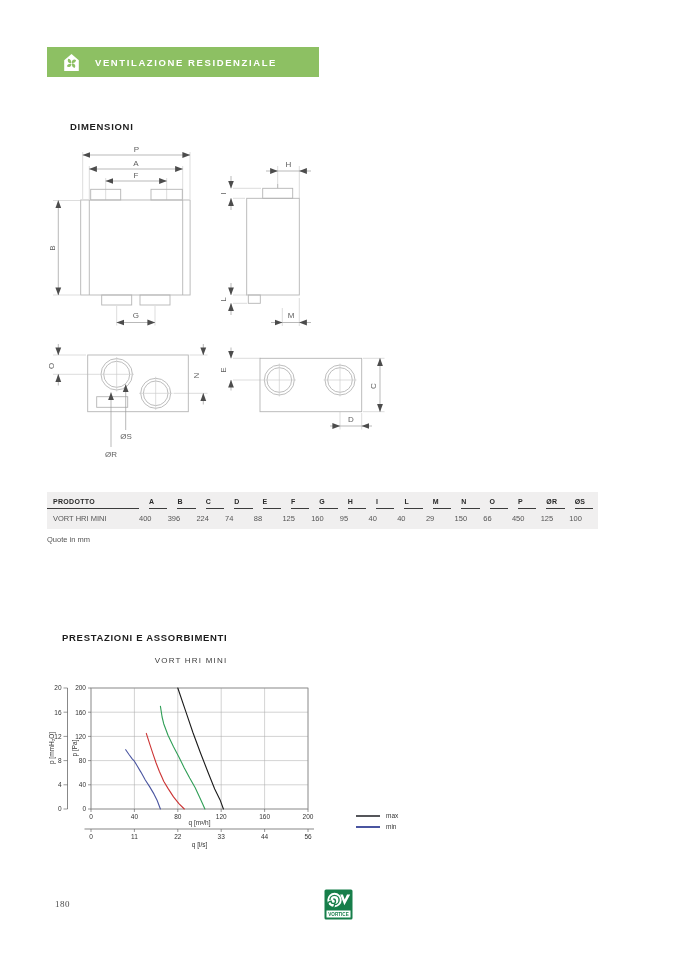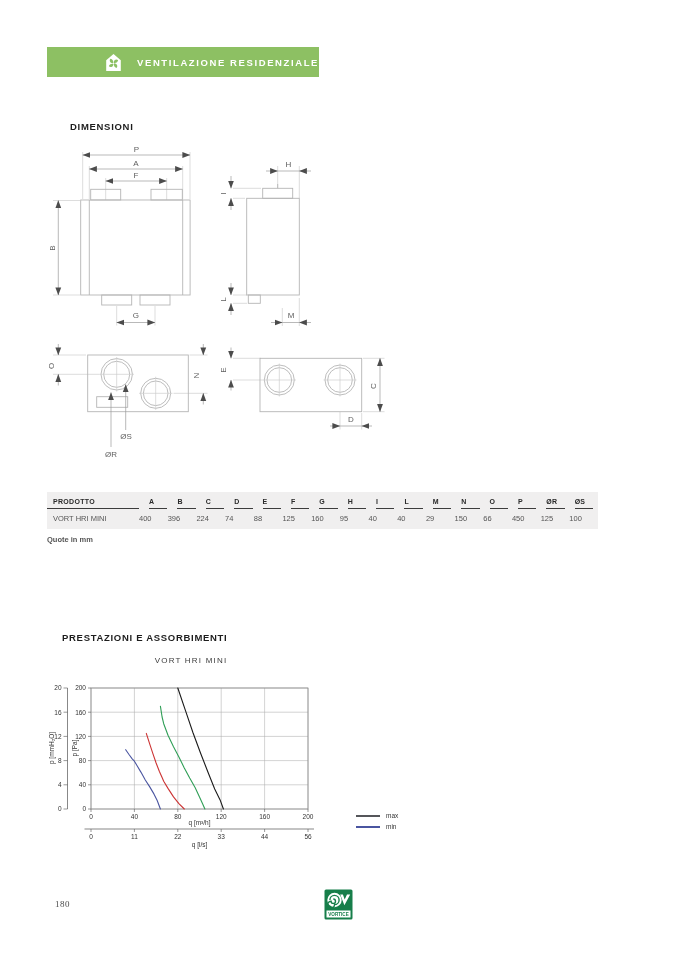--- a/index.html
+++ b/index.html
@@ -1,19 +1,19 @@
 <!DOCTYPE html>
 <html><head>
 <meta charset="utf-8">
 <style>
   html,body{margin:0;padding:0;background:#fff;}
   #page{position:relative;width:677px;height:958px;background:#fff;outline:1px solid #e3e3e3;
         font-family:"Liberation Sans",sans-serif;overflow:hidden;}
   .banner{position:absolute;left:47px;top:47px;width:272px;height:30px;background:#8dc063;
-          display:flex;align-items:center;justify-content:flex-end;}
+          display:flex;align-items:center;}
   .banner .txt{color:#fff;font-size:9.5px;font-weight:bold;letter-spacing:1.6px;margin-left:13px;}
   .banner svg{margin-left:14px;}
   .sec-title{position:absolute;font-size:9.5px;font-weight:bold;color:#1d1d1d;letter-spacing:0.7px;}
   #dim-title{left:47px;top:121px;padding-left:23px;}
   #perf-title{left:47px;top:632px;padding-left:15px;}
   #chart-title{position:absolute;left:45px;top:656px;width:292px;text-align:center;
                font-size:8px;color:#3c3c3c;letter-spacing:1.2px;}
   #drawings{position:absolute;left:45px;top:140px;}
   #chart{position:absolute;left:45px;top:675px;}
   
@@ -23,21 +23,21 @@
   .lb{font-size:8px;fill:#606060;}
   
   #tablewrap{position:absolute;left:47px;top:492px;width:551px;background:#f0efef;padding:1px 0 2px 0;}
   .tr{display:flex;}
   .th,.td{flex:1;}
   .th{font-size:7px;font-weight:bold;color:#2a2a2a;letter-spacing:0.3px;
       border-bottom:1px solid #3c3c3c;margin:0 5px;padding:5px 0 3px 0;}
   .td{font-size:7.5px;color:#555;padding:5px 0 4px 0;}
   .th.first,.td.first{flex:0 0 86px;text-align:left;padding-left:6px;}
   .th.first{margin-left:0;padding-left:6px;}
-  #note{position:absolute;left:47px;top:535px;font-size:7.5px;color:#555;font-weight:bold;}
+  #note{position:absolute;left:47px;top:535px;font-size:7.5px;color:#555;}
   
   .tick{font-size:6.5px;fill:#333;}
   .axlab{font-size:6.5px;fill:#333;}
   
   #legend{position:absolute;left:356px;top:812px;}
   .leg-row{display:flex;align-items:center;margin-bottom:4px;}
   .leg-line{width:24px;height:2px;margin-right:6px;}
   .leg-lab{font-size:6.5px;color:#333;}
   #pagenum{position:absolute;left:55px;top:899px;font-size:9px;color:#4a4a4a;letter-spacing:0.5px;font-family:Liberation Serif, serif;}
   #logo{position:absolute;left:324px;top:889px;}

